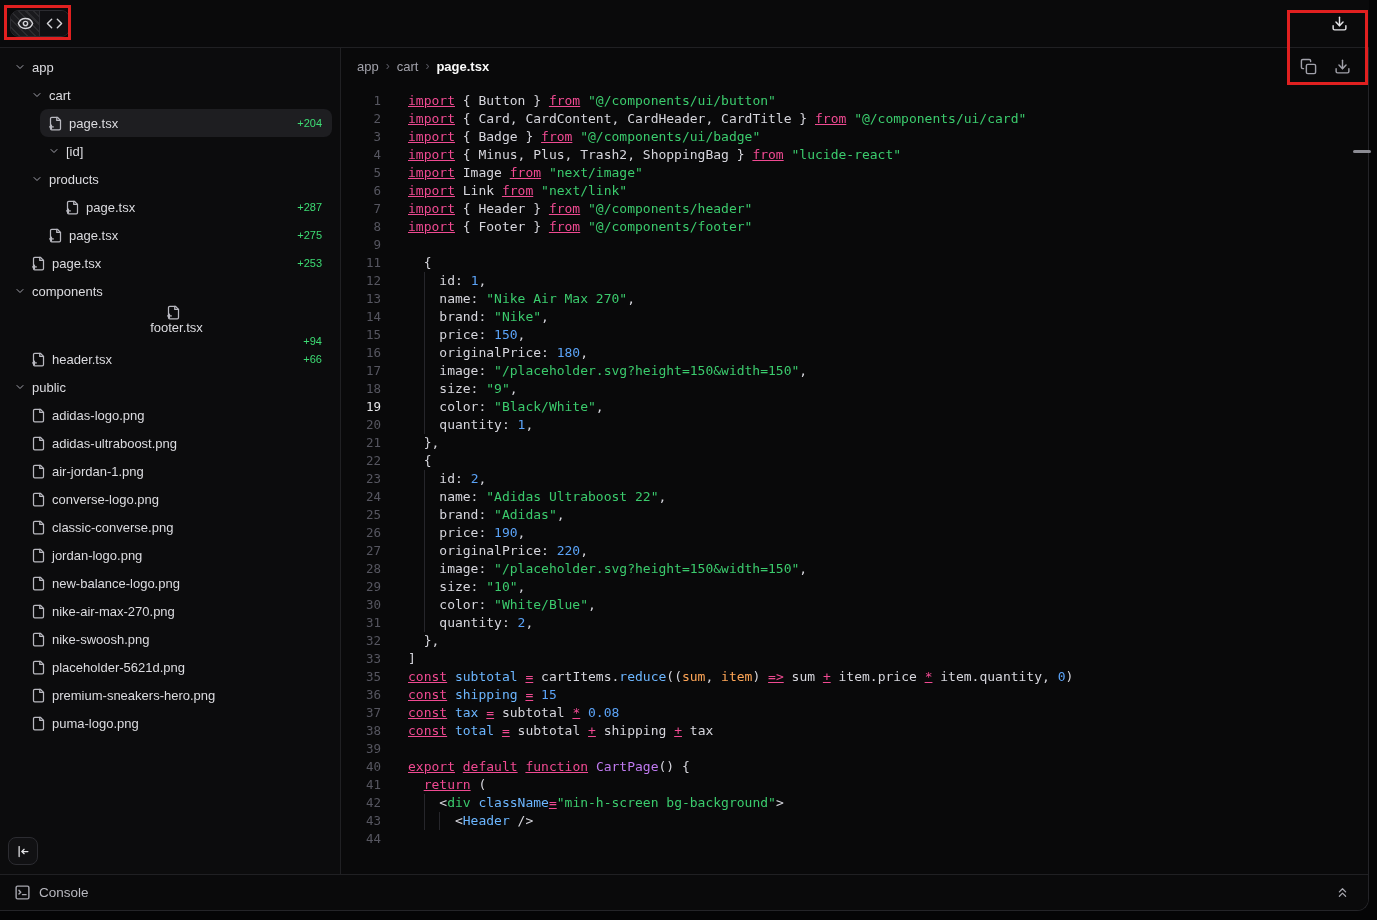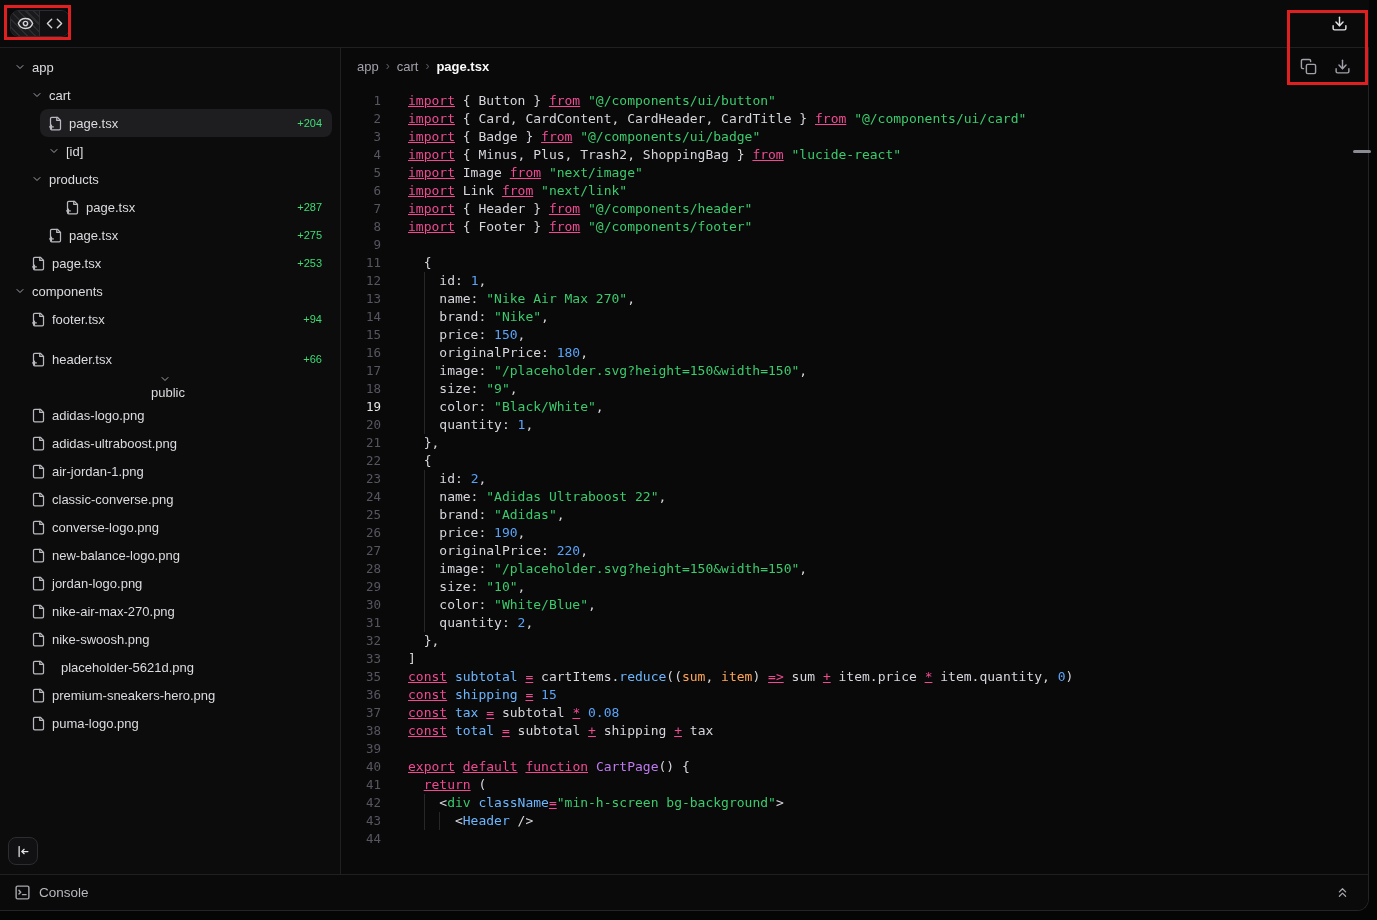--- a/index.html
+++ b/index.html
@@ -243,21 +243,21 @@
               <span class="badge">+253</span>
             </div>
             <div class="trow" style="margin-left: 6px;">
               <span class="chev">
                 <svg class="ic xs" viewBox="0 0 24 24" fill="none" stroke="currentColor" stroke-width="2" stroke-linecap="round" stroke-linejoin="round">
                   <polyline points="6 9 12 15 18 9"></polyline>
                 </svg>
               </span>
               <span class="tlabel">components</span>
             </div>
-            <div class="trow" style="margin-left: 23px;">
+            <div class="trow" style="margin-left: 23px; flex-direction: column;">
               <span class="ficon">
                 <svg class="ic sm" viewBox="0 0 24 24" fill="none" stroke="currentColor" stroke-width="2" stroke-linecap="round" stroke-linejoin="round">
                   <path d="M15 2H6a2 2 0 0 0-2 2v16a2 2 0 0 0 2 2h12a2 2 0 0 0 2-2V7z"></path>
                   <path d="M14 2v5h6"></path>
                   <path d="M2.5 17.5h6"></path>
                   <path d="M5.5 14.5v6"></path>
                 </svg>
               </span>
               <span class="tlabel">footer.tsx</span>
               <span class="badge">+94</span>
@@ -267,21 +267,21 @@
                 <svg class="ic sm" viewBox="0 0 24 24" fill="none" stroke="currentColor" stroke-width="2" stroke-linecap="round" stroke-linejoin="round">
                   <path d="M15 2H6a2 2 0 0 0-2 2v16a2 2 0 0 0 2 2h12a2 2 0 0 0 2-2V7z"></path>
                   <path d="M14 2v5h6"></path>
                   <path d="M2.5 17.5h6"></path>
                   <path d="M5.5 14.5v6"></path>
                 </svg>
               </span>
               <span class="tlabel">header.tsx</span>
               <span class="badge">+66</span>
             </div>
-            <div class="trow" style="margin-left: 6px; flex-direction: column;">
+            <div class="trow" style="margin-left: 6px;">
               <span class="chev">
                 <svg class="ic xs" viewBox="0 0 24 24" fill="none" stroke="currentColor" stroke-width="2" stroke-linecap="round" stroke-linejoin="round">
                   <polyline points="6 9 12 15 18 9"></polyline>
                 </svg>
               </span>
               <span class="tlabel">public</span>
             </div>
             <div class="trow" style="margin-left: 23px;">
               <span class="ficon">
                 <svg class="ic sm" viewBox="0 0 24 24" fill="none" stroke="currentColor" stroke-width="2" stroke-linecap="round" stroke-linejoin="round">
@@ -309,68 +309,68 @@
               </span>
               <span class="tlabel">air-jordan-1.png</span>
             </div>
             <div class="trow" style="margin-left: 23px;">
               <span class="ficon">
                 <svg class="ic sm" viewBox="0 0 24 24" fill="none" stroke="currentColor" stroke-width="2" stroke-linecap="round" stroke-linejoin="round">
                   <path d="M15 2H6a2 2 0 0 0-2 2v16a2 2 0 0 0 2 2h12a2 2 0 0 0 2-2V7z"></path>
                   <path d="M14 2v5h6"></path>
                 </svg>
               </span>
+              <span class="tlabel">converse-logo.png</span>
+            </div>
+            <div class="trow" style="margin-left: 23px;">
+              <span class="ficon">
+                <svg class="ic sm" viewBox="0 0 24 24" fill="none" stroke="currentColor" stroke-width="2" stroke-linecap="round" stroke-linejoin="round">
+                  <path d="M15 2H6a2 2 0 0 0-2 2v16a2 2 0 0 0 2 2h12a2 2 0 0 0 2-2V7z"></path>
+                  <path d="M14 2v5h6"></path>
+                </svg>
+              </span>
               <span class="tlabel">classic-converse.png</span>
             </div>
             <div class="trow" style="margin-left: 23px;">
               <span class="ficon">
                 <svg class="ic sm" viewBox="0 0 24 24" fill="none" stroke="currentColor" stroke-width="2" stroke-linecap="round" stroke-linejoin="round">
                   <path d="M15 2H6a2 2 0 0 0-2 2v16a2 2 0 0 0 2 2h12a2 2 0 0 0 2-2V7z"></path>
                   <path d="M14 2v5h6"></path>
                 </svg>
               </span>
-              <span class="tlabel">converse-logo.png</span>
+              <span class="tlabel">jordan-logo.png</span>
             </div>
             <div class="trow" style="margin-left: 23px;">
               <span class="ficon">
                 <svg class="ic sm" viewBox="0 0 24 24" fill="none" stroke="currentColor" stroke-width="2" stroke-linecap="round" stroke-linejoin="round">
                   <path d="M15 2H6a2 2 0 0 0-2 2v16a2 2 0 0 0 2 2h12a2 2 0 0 0 2-2V7z"></path>
                   <path d="M14 2v5h6"></path>
                 </svg>
               </span>
               <span class="tlabel">new-balance-logo.png</span>
             </div>
             <div class="trow" style="margin-left: 23px;">
               <span class="ficon">
                 <svg class="ic sm" viewBox="0 0 24 24" fill="none" stroke="currentColor" stroke-width="2" stroke-linecap="round" stroke-linejoin="round">
                   <path d="M15 2H6a2 2 0 0 0-2 2v16a2 2 0 0 0 2 2h12a2 2 0 0 0 2-2V7z"></path>
                   <path d="M14 2v5h6"></path>
                 </svg>
               </span>
-              <span class="tlabel">jordan-logo.png</span>
-            </div>
-            <div class="trow" style="margin-left: 23px;">
-              <span class="ficon">
-                <svg class="ic sm" viewBox="0 0 24 24" fill="none" stroke="currentColor" stroke-width="2" stroke-linecap="round" stroke-linejoin="round">
-                  <path d="M15 2H6a2 2 0 0 0-2 2v16a2 2 0 0 0 2 2h12a2 2 0 0 0 2-2V7z"></path>
-                  <path d="M14 2v5h6"></path>
-                </svg>
-              </span>
               <span class="tlabel">nike-air-max-270.png</span>
             </div>
             <div class="trow" style="margin-left: 23px;">
               <span class="ficon">
                 <svg class="ic sm" viewBox="0 0 24 24" fill="none" stroke="currentColor" stroke-width="2" stroke-linecap="round" stroke-linejoin="round">
                   <path d="M15 2H6a2 2 0 0 0-2 2v16a2 2 0 0 0 2 2h12a2 2 0 0 0 2-2V7z"></path>
                   <path d="M14 2v5h6"></path>
                 </svg>
               </span>
               <span class="tlabel">nike-swoosh.png</span>
             </div>
-            <div class="trow" style="margin-left: 23px; gap: 9px;">
+            <div class="trow" style="margin-left: 23px;">
               <span class="ficon">
                 <svg class="ic sm" viewBox="0 0 24 24" fill="none" stroke="currentColor" stroke-width="2" stroke-linecap="round" stroke-linejoin="round">
                   <path d="M15 2H6a2 2 0 0 0-2 2v16a2 2 0 0 0 2 2h12a2 2 0 0 0 2-2V7z"></path>
                   <path d="M14 2v5h6"></path>
                 </svg>
               </span>
               <span class="tlabel">placeholder-5621d.png</span>
             </div>
             <div class="trow" style="margin-left: 23px;">
               <span class="ficon">

